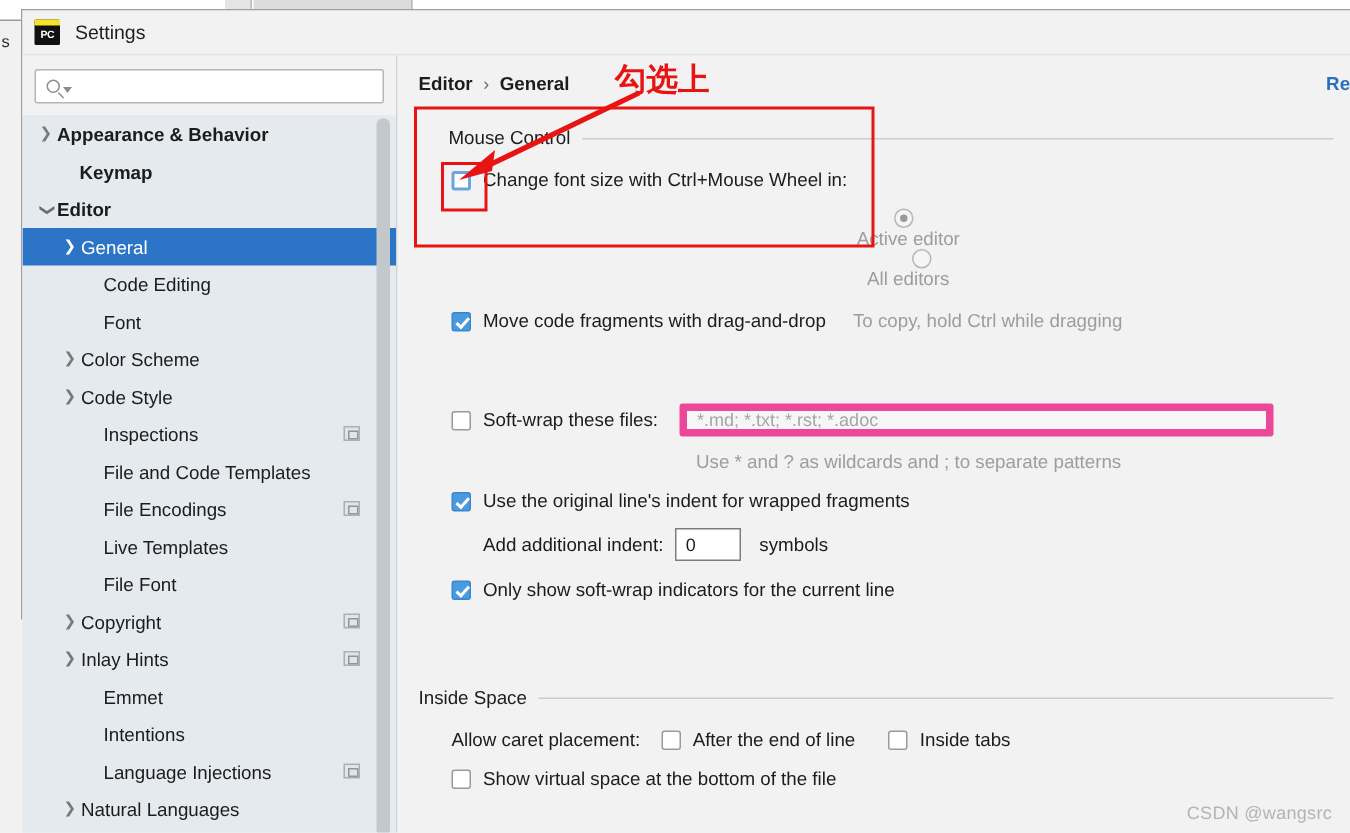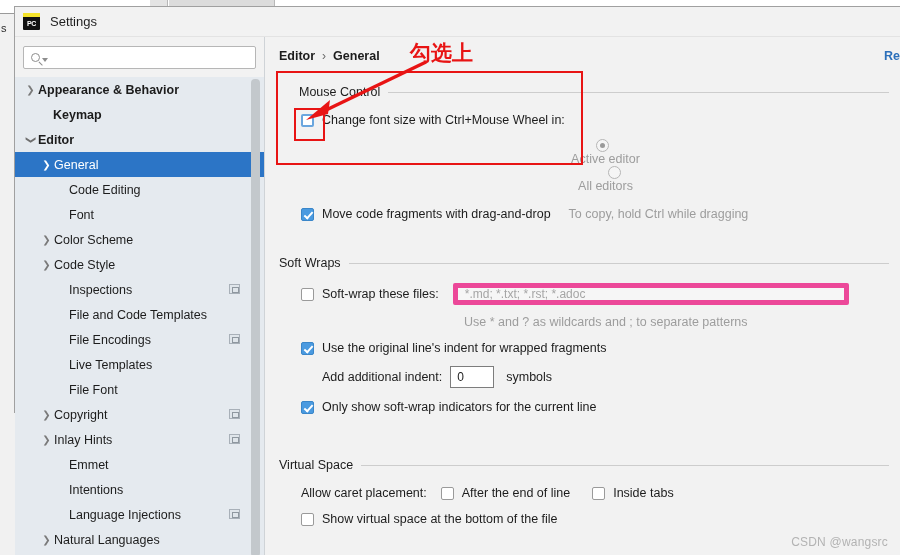--- a/index.html
+++ b/index.html
@@ -383,24 +383,20 @@
           </div>
 
           <div class="row" style="margin-top:14px; margin-left:22px;">
             <span class="cb checked"></span>
             <span>Move code fragments with drag-and-drop</span>
             <span class="hint" style="margin-left:18px;">To copy, hold Ctrl while dragging</span>
           </div>
         </div>
 
         <div class="abs" style="left:14px; top:219px; width:610px;">
-          <div class="section" style="margin-top:0;">
-            <span>Soft Wraps</span>
-            <span class="rule"></span>
-          </div>
 
           <div class="row" style="margin-top:13px; margin-left:22px;">
             <span class="cb"></span>
             <span>Soft-wrap these files:</span>
             <span class="txtfield" style="width:396px; margin-left:14px;">*.md; *.txt; *.rst; *.adoc</span>
           </div>
 
           <div class="hint" style="margin-top:10px; margin-left:185px;">Use * and ? as wildcards and ; to separate patterns</div>
 
           <div class="row" style="margin-top:12px; margin-left:22px;">
@@ -415,21 +411,21 @@
           </div>
 
           <div class="row" style="margin-top:12px; margin-left:22px;">
             <span class="cb checked"></span>
             <span>Only show soft-wrap indicators for the current line</span>
           </div>
         </div>
 
         <div class="abs" style="left:14px; top:421px; width:610px;">
           <div class="section" style="margin-top:0;">
-            <span>Virtual Space</span>
+            <span>Inside Space</span>
             <span class="rule"></span>
           </div>
 
           <div class="row" style="margin-top:14px; margin-left:22px;">
             <span>Allow caret placement:</span>
             <span class="cb" style="margin-left:14px;"></span>
             <span>After the end of line</span>
             <span class="cb" style="margin-left:22px;"></span>
             <span>Inside tabs</span>
           </div>

